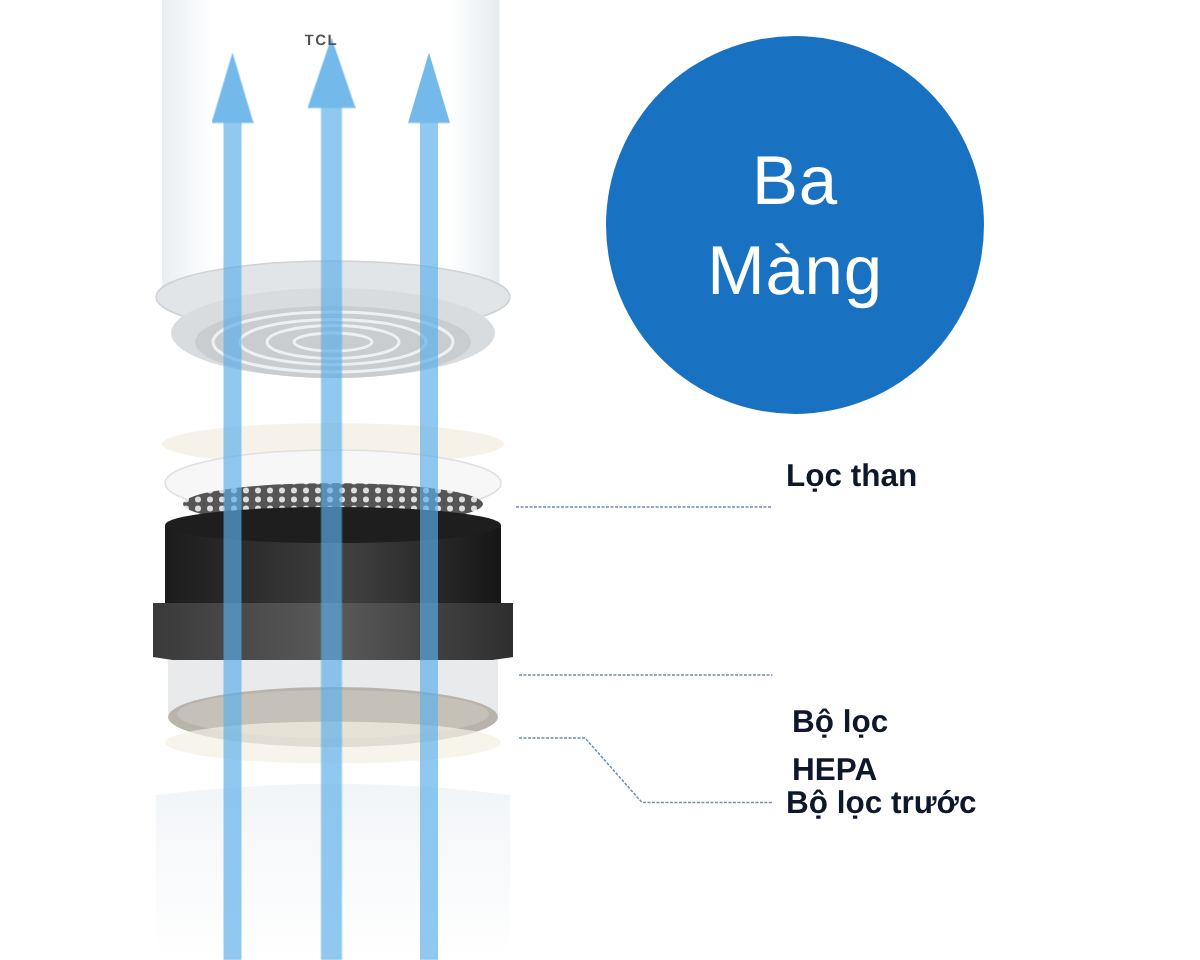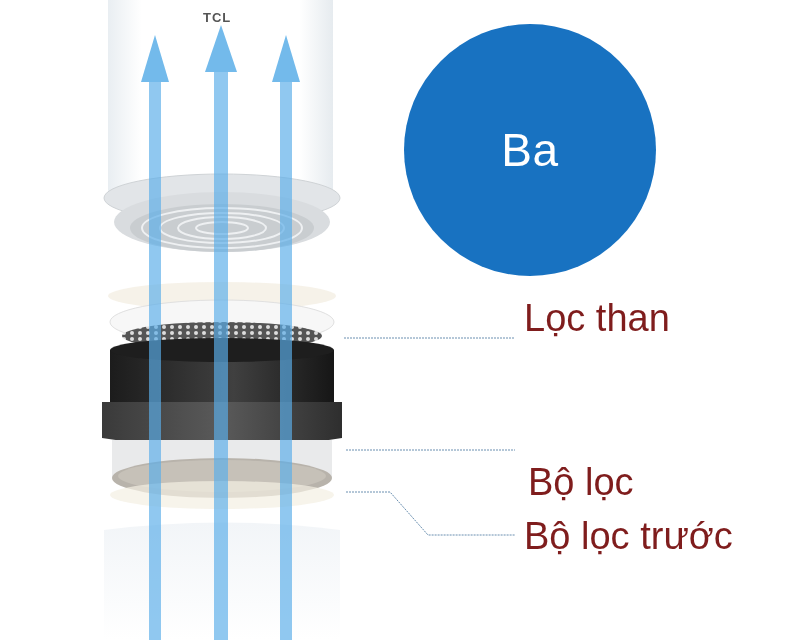--- a/index.html
+++ b/index.html
@@ -1,21 +1,21 @@
 <!DOCTYPE html>
 <html><head>
 <meta charset="utf-8">
 <style>
   html,body{margin:0;padding:0;}
   body{width:800px;height:640px;background:#ffffff;position:relative;overflow:hidden;font-family:"Liberation Sans",sans-serif;}
   .stage{position:absolute;left:0;top:0;width:800px;height:640px;}
   .badge{position:absolute;left:404px;top:24px;width:252px;height:252px;border-radius:50%;background:#1872c1;display:flex;flex-direction:column;align-items:center;justify-content:center;}
   .badge span{display:block;color:#fff;font-size:46px;line-height:60px;font-weight:400;letter-spacing:0.5px;}
-  .label{position:absolute;color:#7f1d1d;font-size:38px;line-height:32px;font-weight:400;}
-  .brand{position:absolute;left:203px;top:10px;font-size:13px;font-weight:700;color:#555;letter-spacing:1px;}
+  .label{position:absolute;color:#0f172a;font-size:21px;line-height:32px;font-weight:700;}
+  .brand{position:absolute;left:203px;top:22px;font-size:10px;font-weight:700;color:#555;letter-spacing:1px;}
 </style>
 </head>
 <body>
 
 <div class="stage">
   <svg width="800" height="640" viewBox="0 0 800 640">
     <defs>
       <linearGradient id="body" x1="0" x2="1">
         <stop offset="0" stop-color="#e9eef2"></stop>
         <stop offset="0.15" stop-color="#ffffff"></stop>
@@ -86,25 +86,27 @@
       <line x1="346" y1="450" x2="515" y2="450"></line>
       <polyline points="346,492 390,492 428,535 515,535"></polyline>
     </g>
   </svg>
 </div>
 
 <div class="brand">TCL</div>
 
 <div class="badge">
   <span>Ba</span>
+  <span>Màng</span>
 </div>
 
 <div class="label" style="left:524px;top:302px;">
   <div>Lọc than</div>
 </div>
 
 <div class="label" style="left:528px;top:418px;margin-top:48px;">
   <div>Bộ lọc</div>
+  <div>HEPA</div>
 </div>
 
 <div class="label" style="left:524px;top:520px;">
   <div>Bộ lọc trước</div>
 </div>
 
 </body></html>

